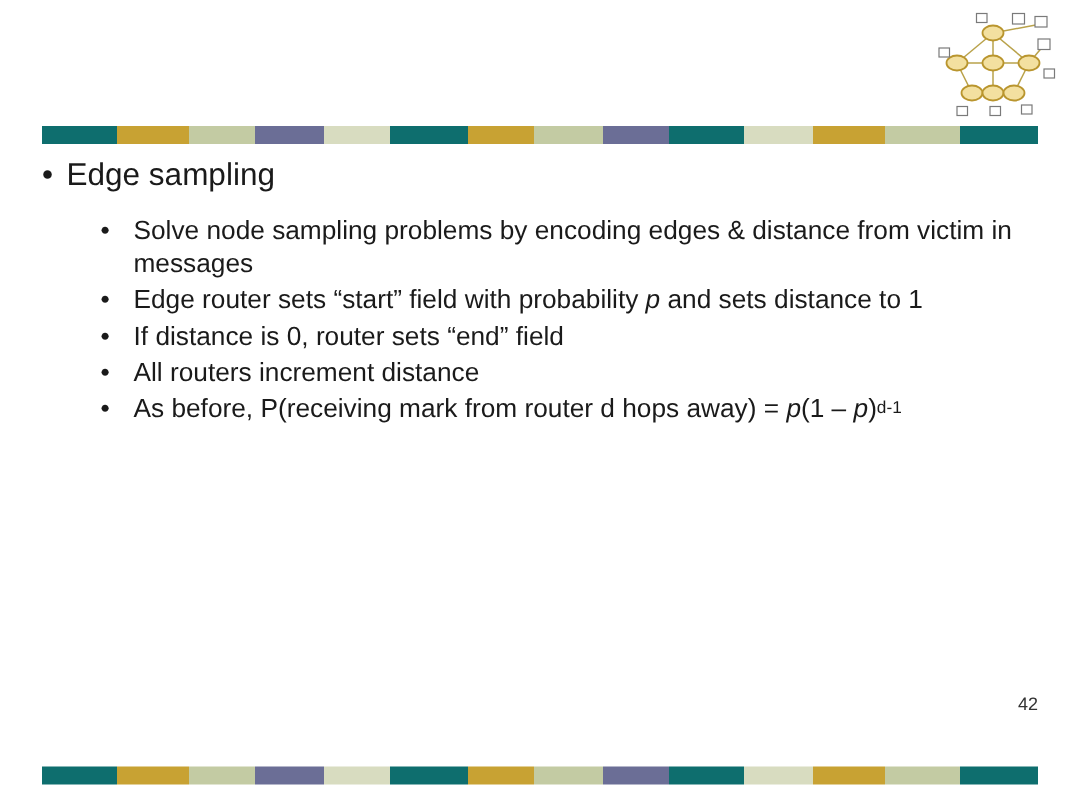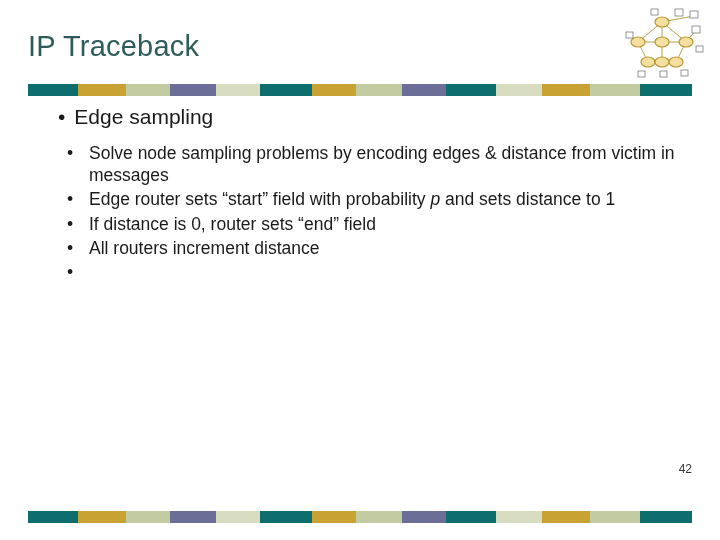--- a/index.html
+++ b/index.html
@@ -96,21 +96,20 @@
   sub.sup-d {
     font-size: 11.5px;
     vertical-align: baseline;
     position: relative;
     top: -0.25em;
   }
 
   .l1-edge {
     left: 28px;
     top: 105px;
-    margin-left: 30px;
   }
   .l1-multi {
     left: 28px;
     top: 400px;
     width: 640px;
   }
   .l1-multi .txt {
     display: inline-block;
     vertical-align: top;
     width: 600px;
@@ -122,21 +121,20 @@
     top: 462px;
     font-size: 12px;
     color: #333333;
   }
 </style>
 </head>
 <body>
 
 <div class="slide">
 
-  <div class="title">IP Traceback</div>
 
   <div class="router-art">
     <svg width="88" height="72" viewBox="0 0 88 72" xmlns="http://www.w3.org/2000/svg">
       <g stroke="#b9a24a" stroke-width="1" fill="none">
         <line x1="44" y1="14" x2="20" y2="34"></line>
         <line x1="44" y1="14" x2="68" y2="34"></line>
         <line x1="44" y1="14" x2="44" y2="34"></line>
         <line x1="20" y1="34" x2="44" y2="34"></line>
         <line x1="44" y1="34" x2="68" y2="34"></line>
         <line x1="20" y1="34" x2="30" y2="54"></line>
@@ -189,21 +187,21 @@
 
   <div class="l1 l1-edge">
     <span class="bullet">•</span><span>Edge sampling</span>
   </div>
 
   <div class="l2-block">
       <div class="l2"><span class="bullet">•</span><span><span>Solve node sampling problems by encoding edges &amp; distance from victim in messages</span></span></div>
       <div class="l2"><span class="bullet">•</span><span><span>Edge router sets “start” field with probability </span><span class="it">p</span><span> and sets distance to 1</span></span></div>
       <div class="l2"><span class="bullet">•</span><span><span>If distance is 0, router sets “end” field</span></span></div>
       <div class="l2"><span class="bullet">•</span><span><span>All routers increment distance</span></span></div>
-      <div class="l2"><span class="bullet">•</span></div>
+      <div class="l2"><span class="bullet">•</span><span><span>As before, P(receiving mark from router d hops away) = </span><span class="it">p</span><span>(1 – </span><span class="it">p</span><span>)</span><sub class="sup-d">d-1</sub></span></div>
     </div>
 
 
   <div class="bar bar-bottom">
       <span style="background: rgb(14, 110, 110); width: 50px;"></span>
       <span style="background: rgb(200, 162, 51); width: 48px;"></span>
       <span style="background: rgb(195, 203, 163); width: 44px;"></span>
       <span style="background: rgb(107, 110, 150); width: 46px;"></span>
       <span style="background: rgb(216, 220, 192); width: 44px;"></span>
       <span style="background: rgb(14, 110, 110); width: 52px;"></span>

